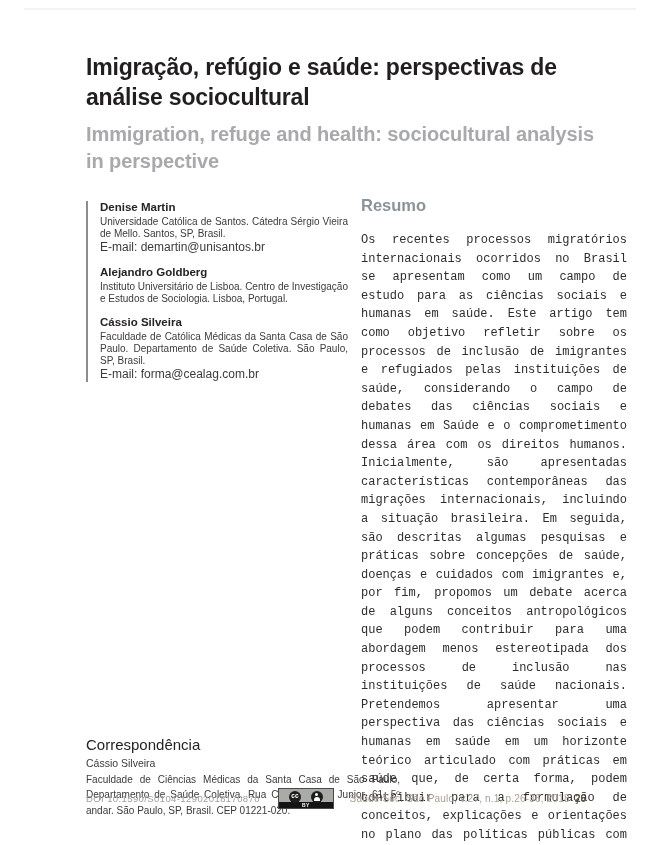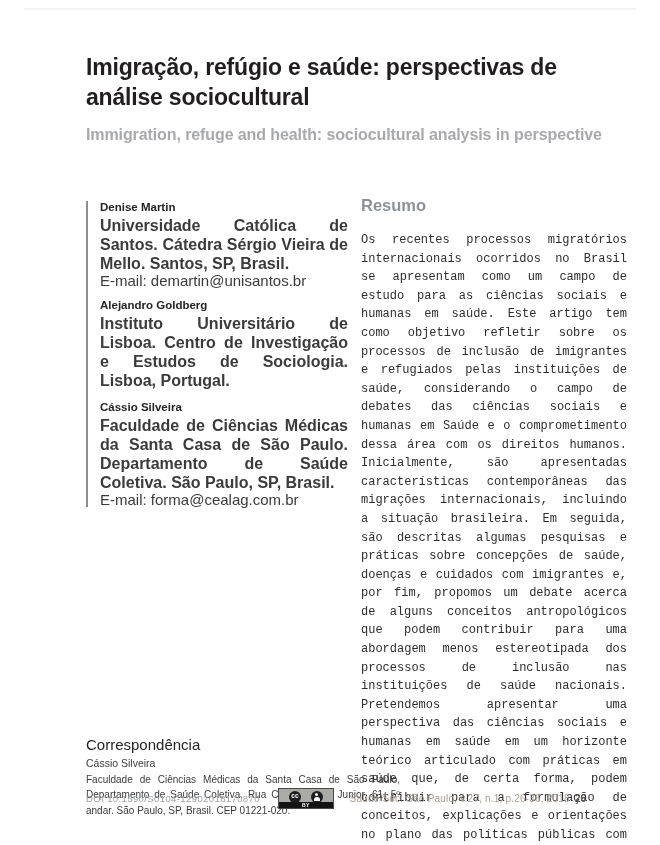--- a/index.html
+++ b/index.html
@@ -28,21 +28,21 @@
   .title-pt{
     margin:0;
     font-size:23px;
     font-weight:700;
     line-height:30px;
     color:#221e1f;
     letter-spacing:-0.2px;
   }
   .title-en{
     margin:9px 0 0 0;
-    font-size:16px;
+    font-size:20px;
     font-weight:700;
     line-height:27px;
     color:#a7a9ac;
     letter-spacing:-0.1px;
   }
 
   
   .authors-col{
     position:absolute;
     left:62px; top:191px;
@@ -53,29 +53,28 @@
   }
   .author{margin-bottom:11px;}
   .author:last-child{margin-bottom:0;}
   .author-name{
     font-size:11.5px;
     font-weight:700;
     color:#262323;
     margin:0 0 3px 0;
   }
   .author-affil{
-    font-size:16px;
-    line-height:19px;
-    color:#3c3a3a;
-    text-align:justify;
-    margin:0;
-    font-weight:bold;
+    font-size:10px;
+    line-height:12px;
+    color:#3c3a3a;
+    text-align:justify;
+    margin:0;
   }
   .author-email{
-    font-size:15px;
+    font-size:12px;
     line-height:15px;
     color:#3c3a3a;
     margin:0;
   }
 
   
   .abstract-col{
     position:absolute;
     left:337px; top:186px;
     width:266px;
@@ -212,21 +211,21 @@
       <p class="author-name">Denise Martin</p>
       <p class="author-affil">Universidade Católica de Santos. Cátedra Sérgio Vieira de Mello. Santos, SP, Brasil.</p>
       <p class="author-email">E-mail: demartin@unisantos.br</p>
     </div>
     <div class="author">
       <p class="author-name">Alejandro Goldberg</p>
       <p class="author-affil">Instituto Universitário de Lisboa. Centro de Investigação e Estudos de Sociologia. Lisboa, Portugal.</p>
     </div>
     <div class="author">
       <p class="author-name">Cássio Silveira</p>
-      <p class="author-affil">Faculdade de Ciências Médicas da Santa Casa de São Paulo. Departamento de Saúde Coletiva. São Paulo, SP, Brasil.</p>
+      <p class="author-affil">Faculdade de Católica Médicas da Santa Casa de São Paulo. Departamento de Saúde Coletiva. São Paulo, SP, Brasil.</p>
       <p class="author-email">E-mail: forma@cealag.com.br</p>
     </div>
   </div>
 
   <div class="abstract-col">
     <h3 class="abstract-heading">Resumo</h3>
     <p class="abstract-body">Os recentes processos migratórios internacionais ocorridos no Brasil se apresentam como um campo de estudo para as ciências sociais e humanas em saúde. Este artigo tem como objetivo refletir sobre os processos de inclusão de imigrantes e refugiados pelas instituições de saúde, considerando o campo de debates das ciências sociais e humanas em Saúde e o comprometimento dessa área com os direitos humanos. Inicialmente, são apresentadas características contemporâneas das migrações internacionais, incluindo a situação brasileira. Em seguida, são descritas algumas pesquisas e práticas sobre concepções de saúde, doenças e cuidados com imigrantes e, por fim, propomos um debate acerca de alguns conceitos antropológicos que podem contribuir para uma abordagem menos estereotipada dos processos de inclusão nas instituições de saúde nacionais. Pretendemos apresentar uma perspectiva das ciências sociais e humanas em saúde em um horizonte teórico articulado com práticas em saúde que, de certa forma, podem contribuir para a formulação de conceitos, explicações e orientações no plano das políticas públicas com essas populações.</p>
   </div>
 
   <div class="correspondence">

